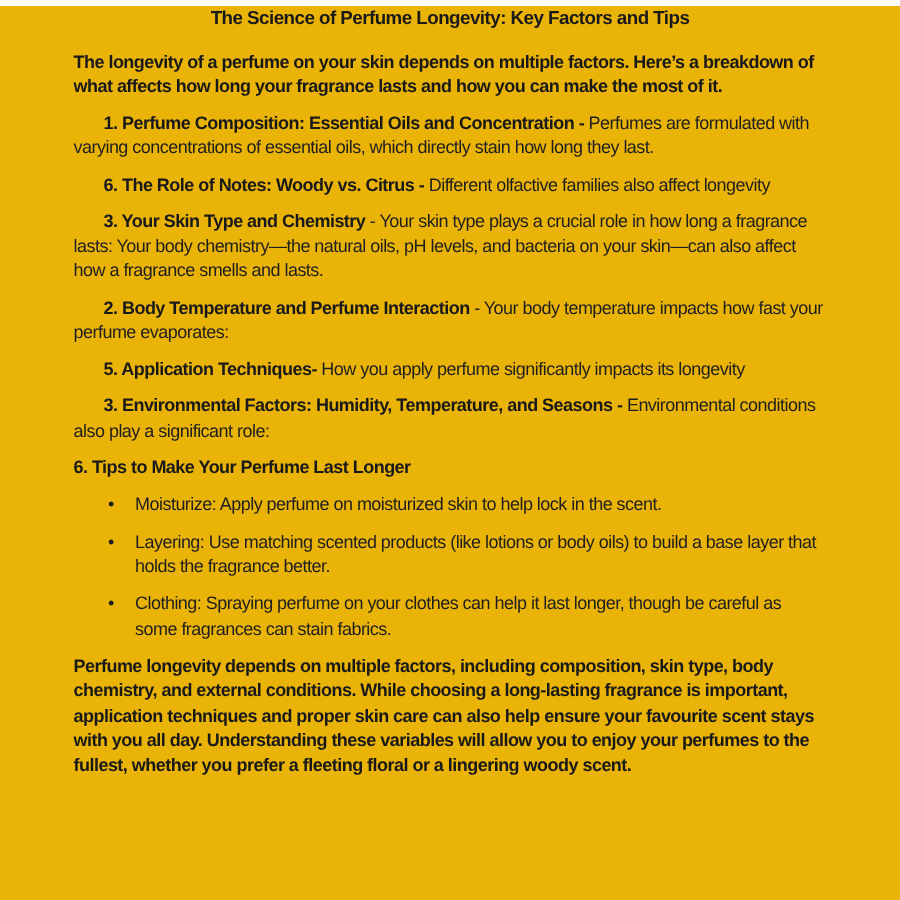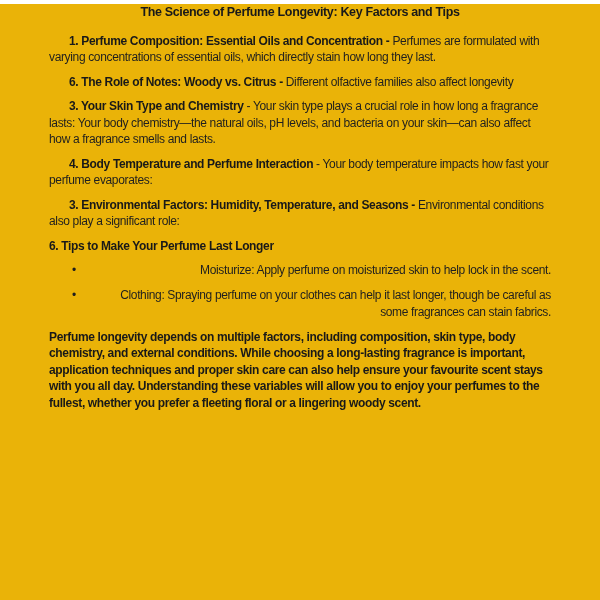--- a/index.html
+++ b/index.html
@@ -41,21 +41,20 @@
   }
   ul.tips {
     list-style: none;
     margin: 2px 0 0 0;
     padding: 0;
   }
   ul.tips li {
     position: relative;
     padding-left: 41px;
     margin-bottom: 8.5px;
-    text-align: right;
   }
   ul.tips li::before {
     content: "\2022";
     position: absolute;
     left: 23px;
     top: 0;
     color: #1f1f1f;
   }
   .caret {
     display: inline-block;
@@ -65,34 +64,37 @@
     vertical-align: -2.5px;
   }
 </style>
 </head>
 <body>
 
 <div class="page">
 
   <h1 class="doc-title">The Science of Perfume Longevity: Key Factors and Tips</h1>
 
+  <p class="para bold">The longevity of a perfume on your skin depends on multiple factors. Here’s a breakdown of what affects how long your fragrance lasts and how you can make the most of it.</p>
 
   <p class="para"><span class="bold">1. Perfume Composition: Essential Oils and Concentration -</span><span> Perfumes are formulated with varying concentrations of essential oils, which directly stain how long they last.</span></p>
 
   <p class="para"><span class="bold">6. The Role of Notes: Woody vs. Citrus -</span><span> Different olfactive families also affect longevity</span></p>
 
   <p class="para"><span class="bold">3. Your Skin Type and Chemistry</span><span> - Your skin type plays a crucial role in how long a fragrance lasts: Your body chemistry—the natural oils, pH levels, and bacteria on your skin—can also affect how a fragrance smells and lasts.</span></p>
 
-  <p class="para"><span class="bold">4. Body Temperature and Perfume Interaction</span><span> - Your body temperature impacts how fast your perfume evaporates:</span></p>
+  <p class="para"><span class="bold">2. Body Temperature and Perfume Interaction</span><span> - Your body temperature impacts how fast your perfume evaporates:</span></p>
 
+  <p class="para"><span class="bold">5. Application Techniques-</span><span> How you apply perfume significantly impacts its longevity</span></p>
 
   <p class="para"><span class="bold">3. Environmental Factors: Humidity, Temperature, and Seasons -</span><span> Environmental conditions also play a significant role:</span></p>
 
   <p class="para bold">6. Tips to Make Your Perfume Last Longer</p>
 
   <ul class="tips">
     <li><span>Moisturize: Apply perfume on moisturized skin to help lock in the scent.</span></li>
+    <li><span>Layering: Use matching scented products (like lotions or body oils) to build a base layer that holds the fragrance better.</span></li>
     <li><span>Clothing: Spraying perfume on your clothes can help it last longer, though be careful as some fragrances can stain fabrics.</span></li>
   </ul>
 
   <p class="para bold">Perfume longevity depends on multiple factors, including composition, skin type, body chemistry, and external conditions. While choosing a long-lasting fragrance is important, application techniques and proper skin care can also help ensure your favourite scent stays with you all day. Understanding these variables will allow you to enjoy your perfumes to the fullest, whether you prefer a fleeting floral or a lingering woody scent.</p>
 
 </div>
 
 </body></html>

